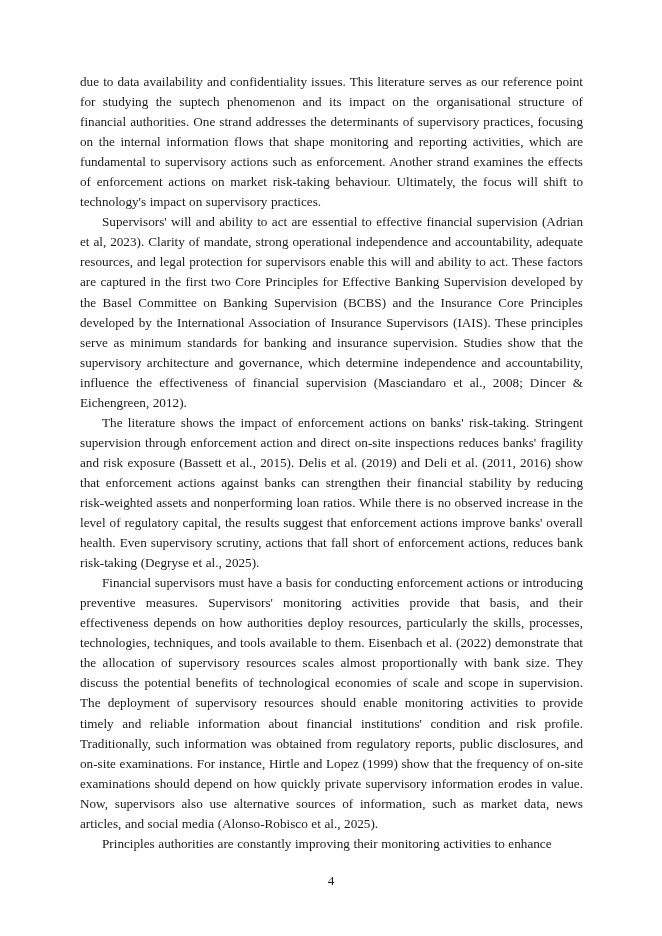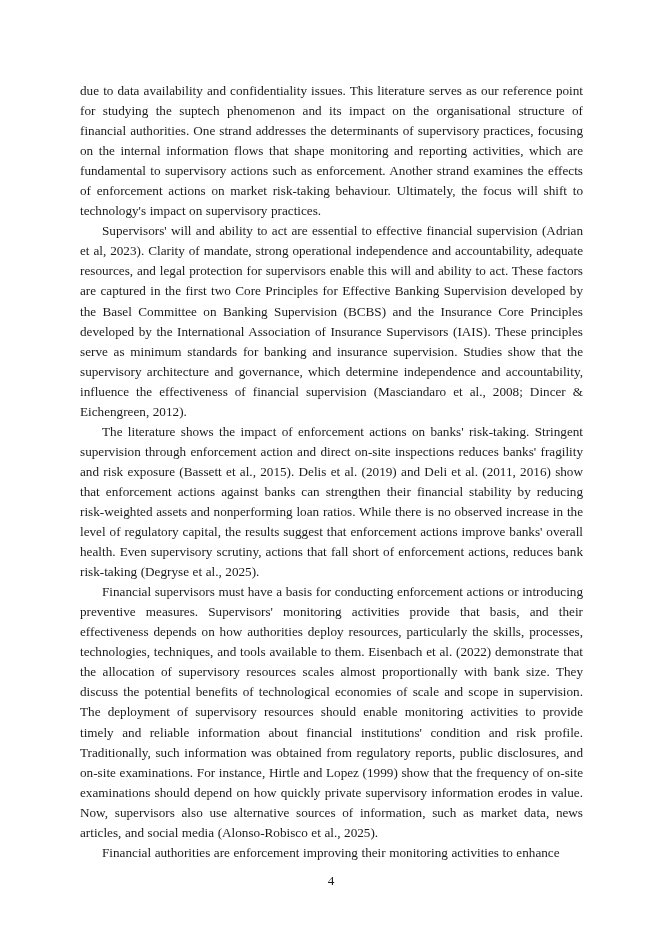--- a/index.html
+++ b/index.html
@@ -17,21 +17,21 @@
   .page {
     position: relative;
     width: 662px;
     height: 936px;
     background: #ffffff;
     box-sizing: border-box;
   }
   .content {
     position: absolute;
     left: 80px;
-    top: 81px;
+    top: 72px;
     width: 503px;
   }
   p.para {
     margin: 0;
     padding: 0;
     font-size: 13.2px;
     line-height: 20.05px;
     text-align: justify;
     text-justify: inter-word;
     text-indent: 22px;
@@ -62,19 +62,19 @@
   <div class="content">
 
     <p class="para noindent">due to data availability and confidentiality issues. This literature serves as our reference point for studying the suptech phenomenon and its impact on the organisational structure of financial authorities. One strand addresses the determinants of supervisory practices, focusing on the internal information flows that shape monitoring and reporting activities, which are fundamental to supervisory actions such as enforcement. Another strand examines the effects of enforcement actions on market risk-taking behaviour. Ultimately, the focus will shift to technology's impact on supervisory practices.</p>
 
     <p class="para">Supervisors' will and ability to act are essential to effective financial supervision (Adrian et al, 2023). Clarity of mandate, strong operational independence and accountability, adequate resources, and legal protection for supervisors enable this will and ability to act. These factors are captured in the first two Core Principles for Effective Banking Supervision developed by the Basel Committee on Banking Supervision (BCBS) and the Insurance Core Principles developed by the International Association of Insurance Supervisors (IAIS). These principles serve as minimum standards for banking and insurance supervision. Studies show that the supervisory architecture and governance, which determine independence and accountability, influence the effectiveness of financial supervision (Masciandaro et al., 2008; Dincer &amp; Eichengreen, 2012).</p>
 
     <p class="para">The literature shows the impact of enforcement actions on banks' risk-taking. Stringent supervision through enforcement action and direct on-site inspections reduces banks' fragility and risk exposure (Bassett et al., 2015). Delis et al. (2019) and Deli et al. (2011, 2016) show that enforcement actions against banks can strengthen their financial stability by reducing risk-weighted assets and nonperforming loan ratios. While there is no observed increase in the level of regulatory capital, the results suggest that enforcement actions improve banks' overall health. Even supervisory scrutiny, actions that fall short of enforcement actions, reduces bank risk-taking (Degryse et al., 2025).</p>
 
     <p class="para">Financial supervisors must have a basis for conducting enforcement actions or introducing preventive measures. Supervisors' monitoring activities provide that basis, and their effectiveness depends on how authorities deploy resources, particularly the skills, processes, technologies, techniques, and tools available to them. Eisenbach et al. (2022) demonstrate that the allocation of supervisory resources scales almost proportionally with bank size. They discuss the potential benefits of technological economies of scale and scope in supervision. The deployment of supervisory resources should enable monitoring activities to provide timely and reliable information about financial institutions' condition and risk profile. Traditionally, such information was obtained from regulatory reports, public disclosures, and on-site examinations. For instance, Hirtle and Lopez (1999) show that the frequency of on-site examinations should depend on how quickly private supervisory information erodes in value. Now, supervisors also use alternative sources of information, such as market data, news articles, and social media (Alonso-Robisco et al., 2025).</p>
 
-    <p class="para">Financial authorities are enforcement improving their monitoring activities to enhance</p>
+    <p class="para">Principles authorities are constantly improving their monitoring activities to enhance</p>
 
   </div>
 
   <div class="page-number">4</div>
 
 </div>
 
 </body></html>

